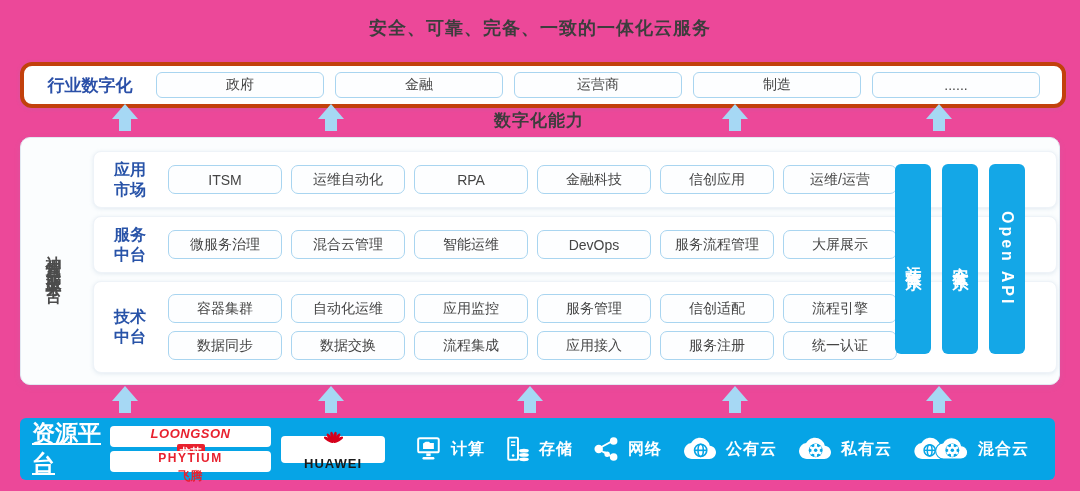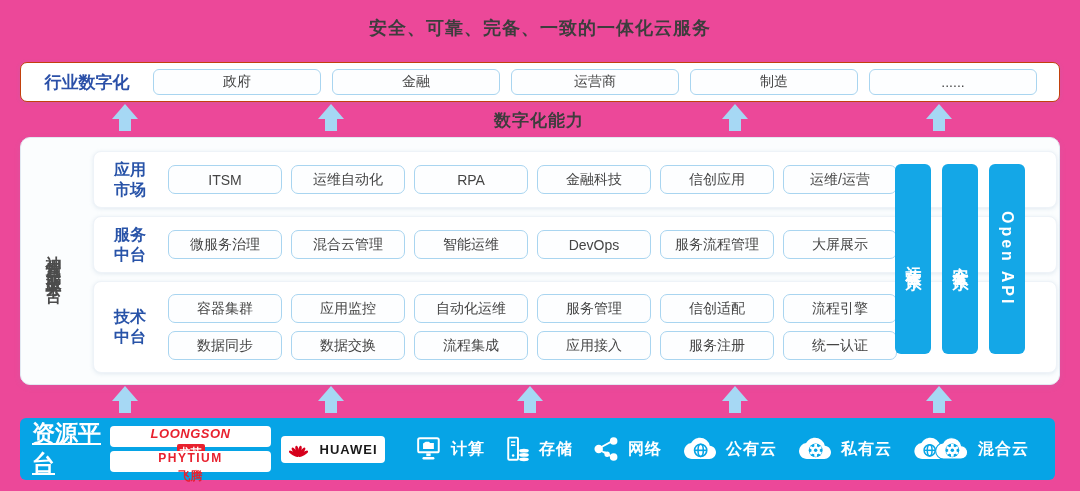--- a/index.html
+++ b/index.html
@@ -5,21 +5,21 @@
   html,body{margin:0;padding:0;background:#ffffff;}
   .canvas{position:relative;width:1080px;height:491px;background:#ec4899;overflow:hidden;
           font-family:"Liberation Sans","DejaVu Sans",sans-serif;padding-left:17px;}
 
   
   .main-title{position:absolute;left:0;top:16px;width:1080px;text-align:center;
               font-size:18px;font-weight:bold;color:#3d3d3d;letter-spacing:1px;}
 
   
   .industry-row{position:absolute;left:20px;top:62px;width:1038px;height:38px;
-                background:#ffffff;border:1px solid #c2410c;border-radius:7px;
+                background:#ffffff;border:4px solid #c2410c;border-radius:12px;
                 box-shadow:0 1px 4px rgba(120,150,180,.18);
                 display:flex;align-items:center;}
   .industry-label{width:132px;text-align:center;font-size:17px;font-weight:bold;color:#2b50a8;}
   .industry-items{display:flex;gap:11px;}
   .pill{width:166px;height:24px;border:1px solid #a9d5f0;border-radius:6px;background:#fdfeff;
         display:flex;align-items:center;justify-content:center;font-size:14px;color:#454545;}
 
   
   .arrow{position:absolute;width:26px;}
   .arrow .head{width:0;height:0;border-left:13px solid transparent;border-right:13px solid transparent;
@@ -62,21 +62,21 @@
                   font-size:23px;font-weight:bold;line-height:1.3;text-decoration:underline;}
   .vendor-stack{display:flex;flex-direction:column;gap:4px;margin-left:4px;}
   .vendor-box{width:161px;height:21px;background:#ffffff;border-radius:4px;
               display:flex;align-items:center;justify-content:space-between;gap:3px;flex-direction:column;}
   .loongson-en{color:#e8212e;font-weight:bold;font-style:italic;font-size:13px;letter-spacing:.5px;}
   .loongson-cn{background:#e8212e;color:#ffffff;font-size:11px;font-weight:bold;
                padding:1px 3px;border-radius:2px;}
   .phytium-en{color:#e8212e;font-weight:bold;font-size:12px;letter-spacing:1.5px;}
   .phytium-cn{color:#e8212e;font-size:12px;font-weight:bold;}
   .huawei-box{width:104px;height:27px;background:#ffffff;border-radius:4px;margin-left:10px;
-              display:flex;align-items:center;justify-content:center;gap:12px;}
+              display:flex;align-items:center;justify-content:center;gap:12px;flex-direction:column;}
   .huawei-name{color:#1a1a1a;font-weight:bold;font-size:13px;letter-spacing:1px;}
   .res-items{flex:1;display:flex;align-items:center;justify-content:space-between;
              padding:0 26px 0 30px;}
   .res-item{display:flex;align-items:center;gap:8px;}
   .res-item .lbl{color:#ffffff;font-size:16px;font-weight:bold;letter-spacing:1px;}
   .res-icon{display:flex;align-items:center;}
 </style>
 </head>
 <body>
 
@@ -142,22 +142,22 @@
           <div class="fbox">大屏展示</div>
         </div>
       </div>
     </div>
 
     <div class="section section-3">
       <div class="section-label">技术中台</div>
       <div class="box-rows">
         <div class="box-row">
           <div class="fbox">容器集群</div>
+          <div class="fbox">自动化运维</div>
           <div class="fbox">应用监控</div>
-          <div class="fbox">自动化运维</div>
           <div class="fbox">服务管理</div>
           <div class="fbox">信创适配</div>
           <div class="fbox">流程引擎</div>
         </div>
         <div class="box-row">
           <div class="fbox">数据同步</div>
           <div class="fbox">数据交换</div>
           <div class="fbox">流程集成</div>
           <div class="fbox">应用接入</div>
           <div class="fbox">服务注册</div>

